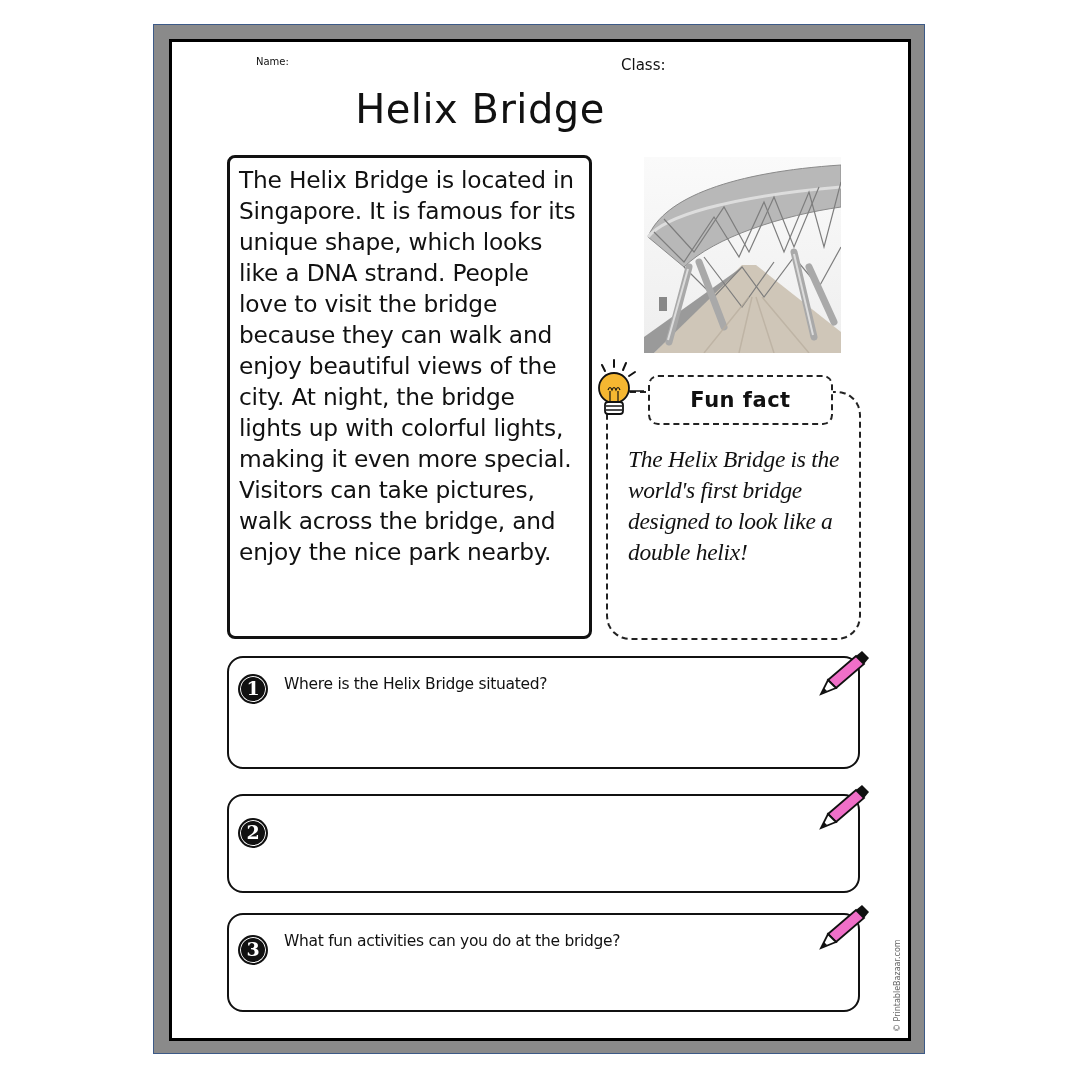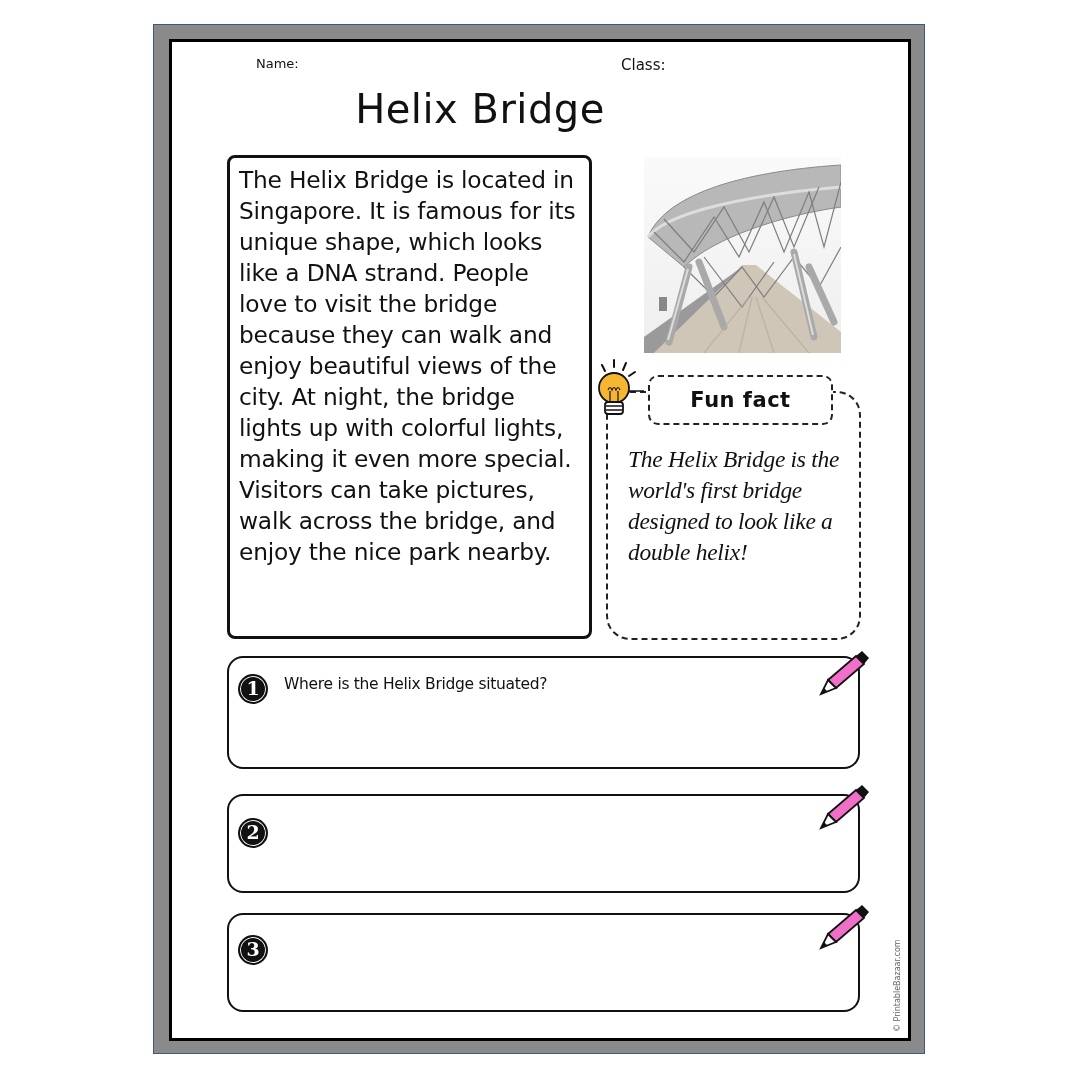--- a/index.html
+++ b/index.html
@@ -8,21 +8,21 @@
       font-family: "DejaVu Sans", sans-serif; color: #111;
     }
     .outer-frame {
       position: absolute; left: 153px; top: 24px; width: 772px; height: 1030px;
       background: #8a8a8a; border: 1px solid #3d5a87; box-sizing: border-box;
     }
     .page {
       position: absolute; left: 169px; top: 39px; width: 742px; height: 1002px;
       background: #ffffff; border: 3px solid #000; box-sizing: border-box;
     }
-    .label-name { position: absolute; left: 256px; top: 56px; font-size: 13px; }
+    .label-name { position: absolute; left: 256px; top: 56px; font-size: 10px; }
     .label-class { position: absolute; left: 621px; top: 56px; font-size: 15px; }
     .title {
       position: absolute; left: 0; top: 86px; width: 960px; text-align: center;
       font-size: 40px; font-weight: normal; letter-spacing: 0.5px; margin: 0;
     }
     .passage-box {
       position: absolute; left: 227px; top: 155px; width: 365px; height: 484px;
       border: 3px solid #111; border-radius: 8px; box-sizing: border-box;
       padding: 6px 12px 6px 9px;
     }
@@ -172,20 +172,21 @@
     <polygon points="38,6 44,1 51,8 46,14" fill="#111"></polygon>
     <polygon points="10,30 18,38 3,44" fill="#fff" stroke="#111" stroke-width="1.8"></polygon>
     <polygon points="3,44 6,38 9,41" fill="#111"></polygon>
   </svg>
 </div>
 
 <div class="question-box" style="top:913px; height:99px;">
   <div class="q-num" style="top:20px;">
       <span>3</span>
     </div>
+  <div class="q-text">What fun activities can you do at the bridge?</div>
 </div>
 <div class="pencil-icon" style="left:818px; top:904px;">
   <svg width="52" height="48" viewBox="0 0 52 48">
     <polygon points="10,30 38,6 46,14 18,38" fill="#f06fc8" stroke="#111" stroke-width="1.8"></polygon>
     <polygon points="38,6 44,1 51,8 46,14" fill="#111"></polygon>
     <polygon points="10,30 18,38 3,44" fill="#fff" stroke="#111" stroke-width="1.8"></polygon>
     <polygon points="3,44 6,38 9,41" fill="#111"></polygon>
   </svg>
 </div>
 

